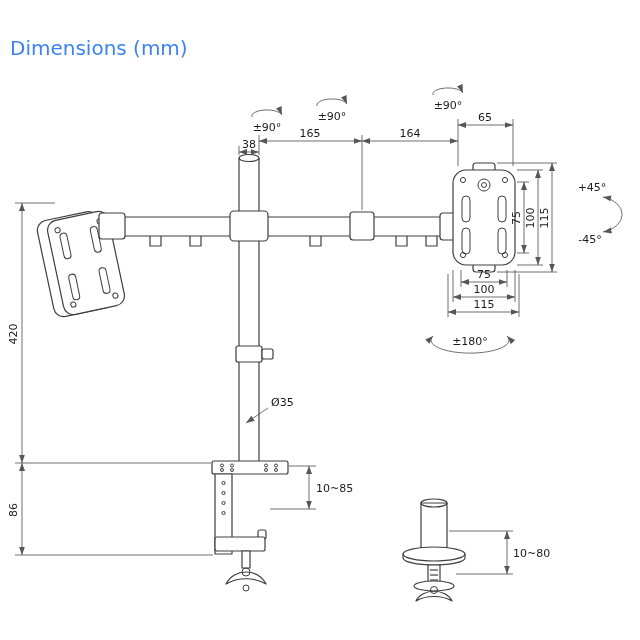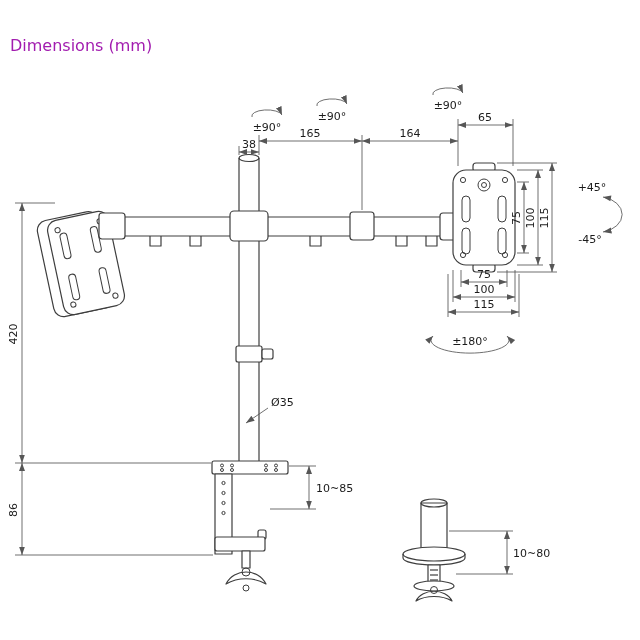--- a/index.html
+++ b/index.html
@@ -1,19 +1,19 @@
 <!DOCTYPE html>
 <html><head>
 <meta charset="utf-8">
 <style>
   *{margin:0;padding:0;box-sizing:border-box}
   html,body{width:640px;height:640px;background:#ffffff;overflow:hidden;
     font-family:"DejaVu Sans","Liberation Sans",sans-serif}
   body{position:relative}
-  .title{position:absolute;left:10px;top:36px;font-size:16px;color:#a21caf}
+  .title{position:absolute;left:10px;top:36px;font-size:20px;color:#3b82f6}
   svg{position:absolute;left:0;top:0}
   .part{fill:none;stroke:#3e3e3e;stroke-width:1.2;stroke-linejoin:round}
   .partf{fill:#ffffff;stroke:#3e3e3e;stroke-width:1.2;stroke-linejoin:round}
   .hole{fill:none;stroke:#3e3e3e;stroke-width:1}
   .ext,.dim,.lead,.rot{fill:none;stroke:#565656;stroke-width:.85}
   .dt{font-size:11px;fill:#1b1b1b;text-anchor:middle}
   .ts{text-anchor:start}
 </style>
 </head>
 <body>

